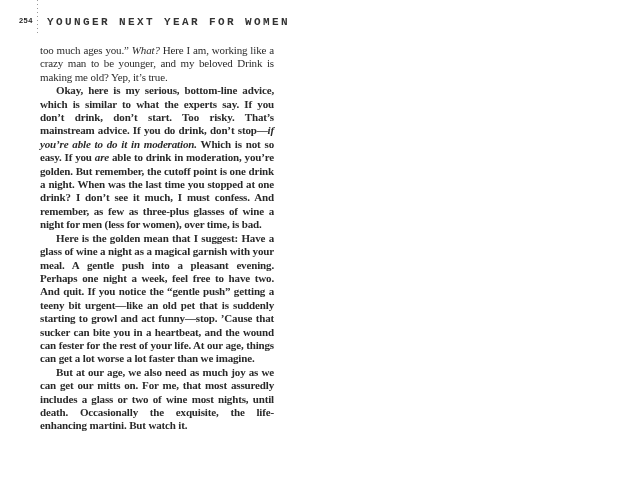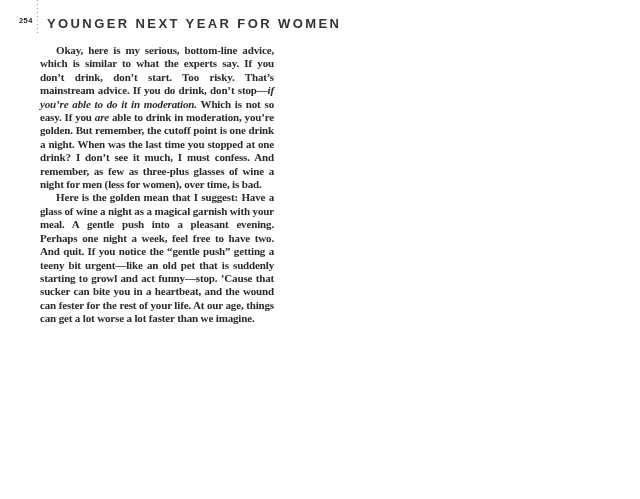--- a/index.html
+++ b/index.html
@@ -21,22 +21,22 @@
   .rule-left{left:37px;top:0;height:34px;}
 
   
   .folio{
     position:absolute;left:19px;top:16px;
     font-family:"Liberation Sans", sans-serif;
     font-size:7.5px;font-weight:700;color:#1f1f1f;letter-spacing:.4px;
   }
   .running-head{
     position:absolute;left:47px;top:16px;
-    font-family:Liberation Sans, sans-serif;
-    font-size:13px;font-weight:700;color:#333333;letter-spacing:2.4px;
+    font-family:Liberation Mono, monospace;
+    font-size:11px;font-weight:700;color:#333333;letter-spacing:2.4px;
     white-space:nowrap;
   }
 
   
   .body-text{
     position:absolute;
     font-size:11px;line-height:13.4px;color:#2a2a2a;
     text-align:justify;letter-spacing:-0.15px;
   }
   .left-body{left:40px;top:44px;width:234px;}
@@ -47,22 +47,24 @@
 </head>
 <body>
 
 <div class="spread">
 
   <section class="page page-left">
     <div class="rule rule-left"></div>
     <div class="folio">254</div>
     <div class="running-head">YOUNGER NEXT YEAR FOR WOMEN</div>
     <div class="body-text left-body">
+        <p class="">too much ages you.” <i>What?</i> Here I am, working like a crazy man to be younger, and my beloved Drink is making me old? Yep, it’s true.</p>
         <p class="indent">Okay, here is my serious, bottom-line advice, which is similar to what the experts say. If you don’t drink, don’t start. Too risky. That’s mainstream advice. If you do drink, don’t stop—<i>if you’re able to do it in moderation.</i> Which is not so easy. If you <i>are</i> able to drink in moderation, you’re golden. But remember, the cutoff point is one drink a night. When was the last time you stopped at one drink? I don’t see it much, I must confess. And remember, as few as three-plus glasses of wine a night for men (less for women), over time, is bad.</p>
         <p class="indent">Here is the golden mean that I suggest: Have a glass of wine a night as a magical garnish with your meal. A gentle push into a pleasant evening. Perhaps one night a week, feel free to have two. And quit. If you notice the “gentle push” getting a teeny bit urgent—like an old pet that is suddenly starting to growl and act funny—stop. ’Cause that sucker can bite you in a heartbeat, and the wound can fester for the rest of your life. At our age, things can get a lot worse a lot faster than we imagine.</p>
+        <p class="indent">But at our age, we also need as much joy as we can get our mitts on. For me, that most assuredly includes a glass or two of wine most nights, until death. Occasionally the exquisite, the life-enhancing martini. But watch it.</p>
       </div>
   </section>
 
   <section class="page page-right">
     
 
     
 
     
     

